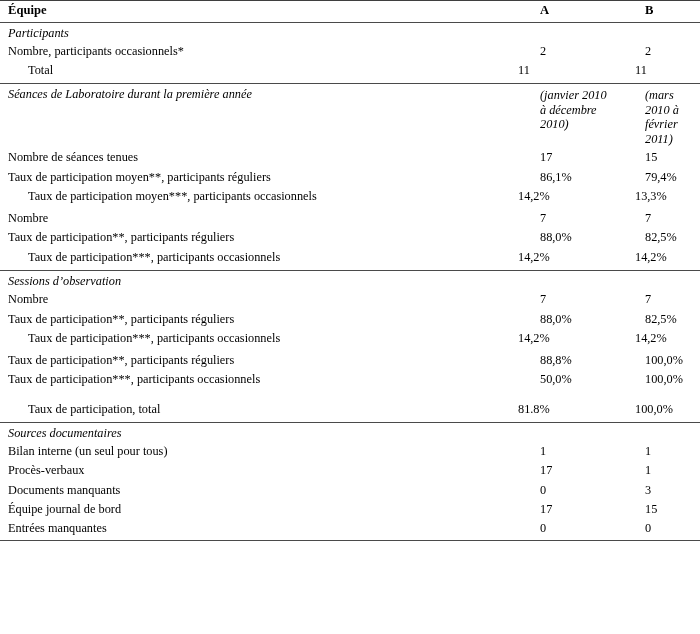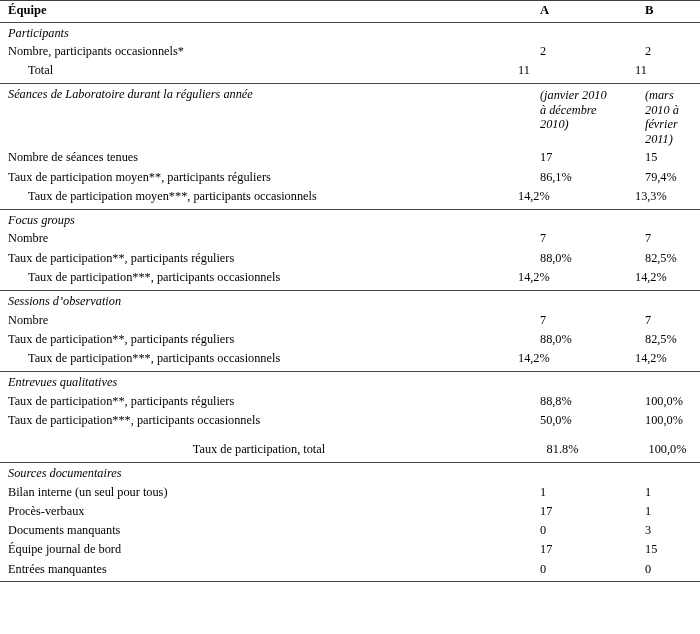--- a/index.html
+++ b/index.html
@@ -98,21 +98,20 @@
   td.date-cell {
     font-style: italic;
     line-height: 1.18;
     padding-top: 4px;
     padding-bottom: 2px;
     white-space: normal;
   }
 
   tr.spaced-row > td {
     padding-top: 13px;
-    text-align: center;
   }
 
   tr.last-row > td {
     padding-bottom: 5px;
   }
   tr.pre-rule > td {
     padding-bottom: 6px;
     padding-left: 28px;
   }
 </style>
@@ -143,43 +142,38 @@
           <td class="label indent-1">Nombre, participants occasionnels*</td>
           <td class="val val-a">2</td>
           <td class="val val-b">2</td>
         </tr>
         <tr class="data-row pre-rule">
           <td class="label indent-2">Total</td>
           <td class="val val-a">11</td>
           <td class="val val-b">11</td>
         </tr>
         <tr class="section-head section-start">
-          <td class="label indent-0">Séances de Laboratoire durant la réguliers année</td>
+          <td class="label indent-0">Séances de Laboratoire durant la première année</td>
           <td class="val val-a date-cell">(janvier 2010 à décembre 2010)</td>
           <td class="val val-b date-cell">(mars 2010 à février 2011)</td>
         </tr>
         <tr class="data-row">
           <td class="label indent-1">Nombre de séances tenues</td>
           <td class="val val-a">17</td>
           <td class="val val-b">15</td>
         </tr>
         <tr class="data-row">
           <td class="label indent-1">Taux de participation moyen**, participants réguliers</td>
           <td class="val val-a">86,1%</td>
           <td class="val val-b">79,4%</td>
         </tr>
         <tr class="data-row pre-rule">
           <td class="label indent-1">Taux de participation moyen***, participants occasionnels</td>
           <td class="val val-a">14,2%</td>
           <td class="val val-b">13,3%</td>
-        </tr>
-        <tr class="section-head section-start">
-          <td class="label indent-0">Focus groups</td>
-          <td class="val val-a"></td>
-          <td class="val val-b"></td>
         </tr>
         <tr class="data-row">
           <td class="label indent-1">Nombre</td>
           <td class="val val-a">7</td>
           <td class="val val-b">7</td>
         </tr>
         <tr class="data-row">
           <td class="label indent-1">Taux de participation**, participants réguliers</td>
           <td class="val val-a">88,0%</td>
           <td class="val val-b">82,5%</td>
@@ -202,25 +196,20 @@
         <tr class="data-row">
           <td class="label indent-1">Taux de participation**, participants réguliers</td>
           <td class="val val-a">88,0%</td>
           <td class="val val-b">82,5%</td>
         </tr>
         <tr class="data-row pre-rule">
           <td class="label indent-1">Taux de participation***, participants occasionnels</td>
           <td class="val val-a">14,2%</td>
           <td class="val val-b">14,2%</td>
         </tr>
-        <tr class="section-head section-start">
-          <td class="label indent-0">Entrevues qualitatives</td>
-          <td class="val val-a"></td>
-          <td class="val val-b"></td>
-        </tr>
         <tr class="data-row">
           <td class="label indent-1">Taux de participation**, participants réguliers</td>
           <td class="val val-a">88,8%</td>
           <td class="val val-b">100,0%</td>
         </tr>
         <tr class="data-row">
           <td class="label indent-1">Taux de participation***, participants occasionnels</td>
           <td class="val val-a">50,0%</td>
           <td class="val val-b">100,0%</td>
         </tr>

